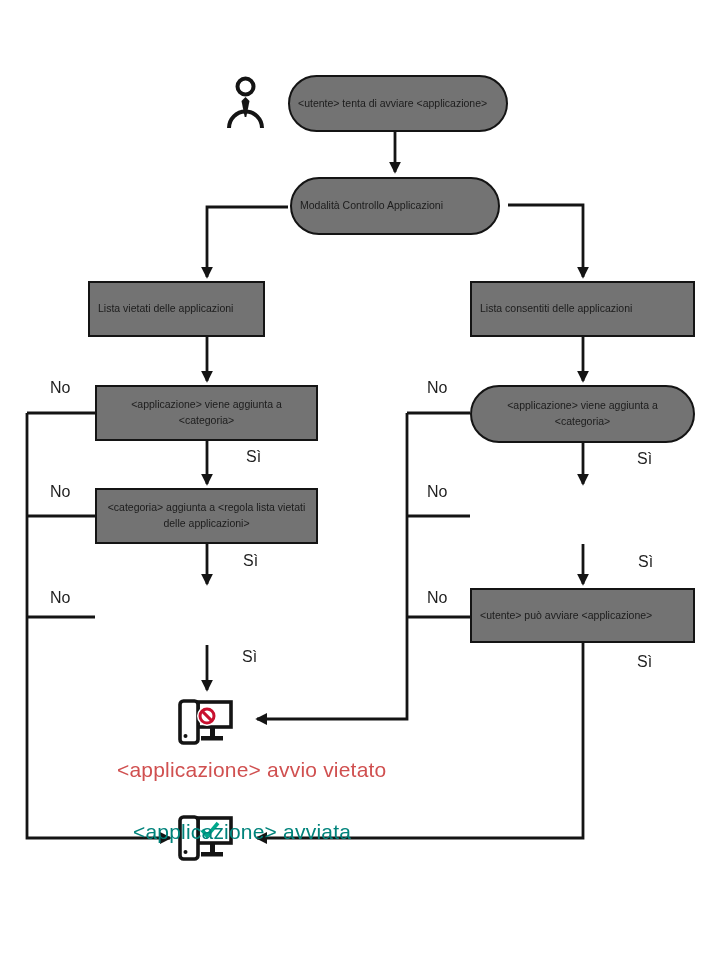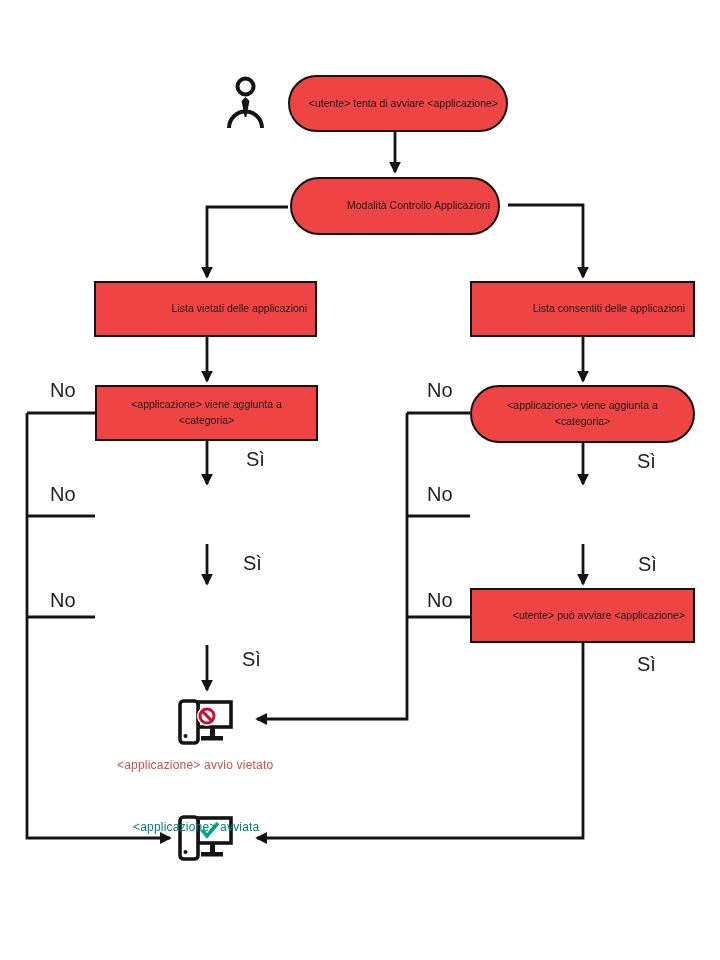--- a/index.html
+++ b/index.html
@@ -10,44 +10,44 @@
     --check:#00a88b;
   }
   *{margin:0;padding:0;box-sizing:border-box}
   html,body{background:#fff}
   body{width:720px;height:960px;position:relative;overflow:hidden;
        font-family:"Liberation Sans",sans-serif;}
   .canvas{position:absolute;left:0;top:0;width:720px;height:960px}
   .wires{position:absolute;left:0;top:0;width:720px;height:960px;pointer-events:none}
   .wires *{stroke:var(--line);fill:none;stroke-width:2.8}
   .wires marker path{fill:var(--line);stroke:none}
-  .node{position:absolute;border:2.6px solid var(--line);background:#ef4444;
-        display:flex;align-items:center;justify-content:flex-end;text-align:center;
+  .node{position:absolute;border:2.6px solid var(--line);background:#737373;
+        display:flex;align-items:center;justify-content:flex-start;text-align:center;
         font-size:10.5px;color:#1c1c1c;line-height:1.5;padding:4px 8px;z-index:2}
   .stadium{border-radius:29px}
   .n-start{left:288px;top:75px;width:220px;height:57px}
   .n-mode {left:290px;top:177px;width:210px;height:58px}
-  .n-l1{left:94px;top:281px;width:223px;height:56px}
+  .n-l1{left:88px;top:281px;width:177px;height:56px}
   .n-r1{left:470px;top:281px;width:225px;height:56px}
   .n-l2{left:95px;top:385px;width:223px;height:56px}
   .n-r2{left:470px;top:385px;width:225px;height:58px}
   .n-l3{left:95px;top:488px;width:223px;height:56px}
   .n-r3{left:470px;top:488px;width:225px;height:56px}
   .n-l4{left:95px;top:588px;width:223px;height:57px}
   .n-r4{left:470px;top:588px;width:225px;height:55px}
-  .lbl{position:absolute;font-size:20px;color:#1f1f1f;z-index:3}
+  .lbl{position:absolute;font-size:16px;color:#1f1f1f;z-index:3}
   .no-l1{left:50px;top:379px}  .no-l2{left:50px;top:483px}  .no-l3{left:50px;top:589px}
   .no-r1{left:427px;top:379px} .no-r2{left:427px;top:483px} .no-r3{left:427px;top:589px}
   .si-l1{left:246px;top:448px} .si-l2{left:243px;top:552px} .si-l3{left:242px;top:648px}
   .si-r1{left:637px;top:450px} .si-r2{left:638px;top:553px} .si-r3{left:637px;top:653px}
   .icon{position:absolute;z-index:2}
   .i-person {left:227px;top:76px;width:37px;height:53px}
   .i-blocked{left:177px;top:697px;width:58px;height:50px}
   .i-allowed{left:177px;top:813px;width:58px;height:50px}
-  .outcome{position:absolute;font-size:12px;letter-spacing:.2px;z-index:3}
+  .outcome{position:absolute;font-size:21px;letter-spacing:.2px;z-index:3}
   .o-blocked{left:117px;top:758px;color:var(--blocked-text)}
   .o-allowed{left:133px;top:820px;color:var(--allowed-text)}
 </style>
 </head>
 <body>
 
 <div class="canvas">
 
   <svg class="wires" viewBox="0 0 720 960">
     <defs>
@@ -99,20 +99,23 @@
     <span>Lista consentiti delle applicazioni</span>
   </div>
 
   <div class="node n-l2">
     <span>&lt;applicazione&gt; viene aggiunta a &lt;categoria&gt;</span>
   </div>
   <div class="node stadium n-r2">
     <span>&lt;applicazione&gt; viene aggiunta a &lt;categoria&gt;</span>
   </div>
 
+  <div class="node n-l3">
+    <span>&lt;categoria&gt; aggiunta a &lt;regola lista vietati delle applicazioni&gt;</span>
+  </div>
 
   <div class="node n-r4">
     <span>&lt;utente&gt; può avviare &lt;applicazione&gt;</span>
   </div>
 
   <span class="lbl no-l1">No</span>
   <span class="lbl no-l2">No</span>
   <span class="lbl no-l3">No</span>
   <span class="lbl no-r1">No</span>
   <span class="lbl no-r2">No</span>

